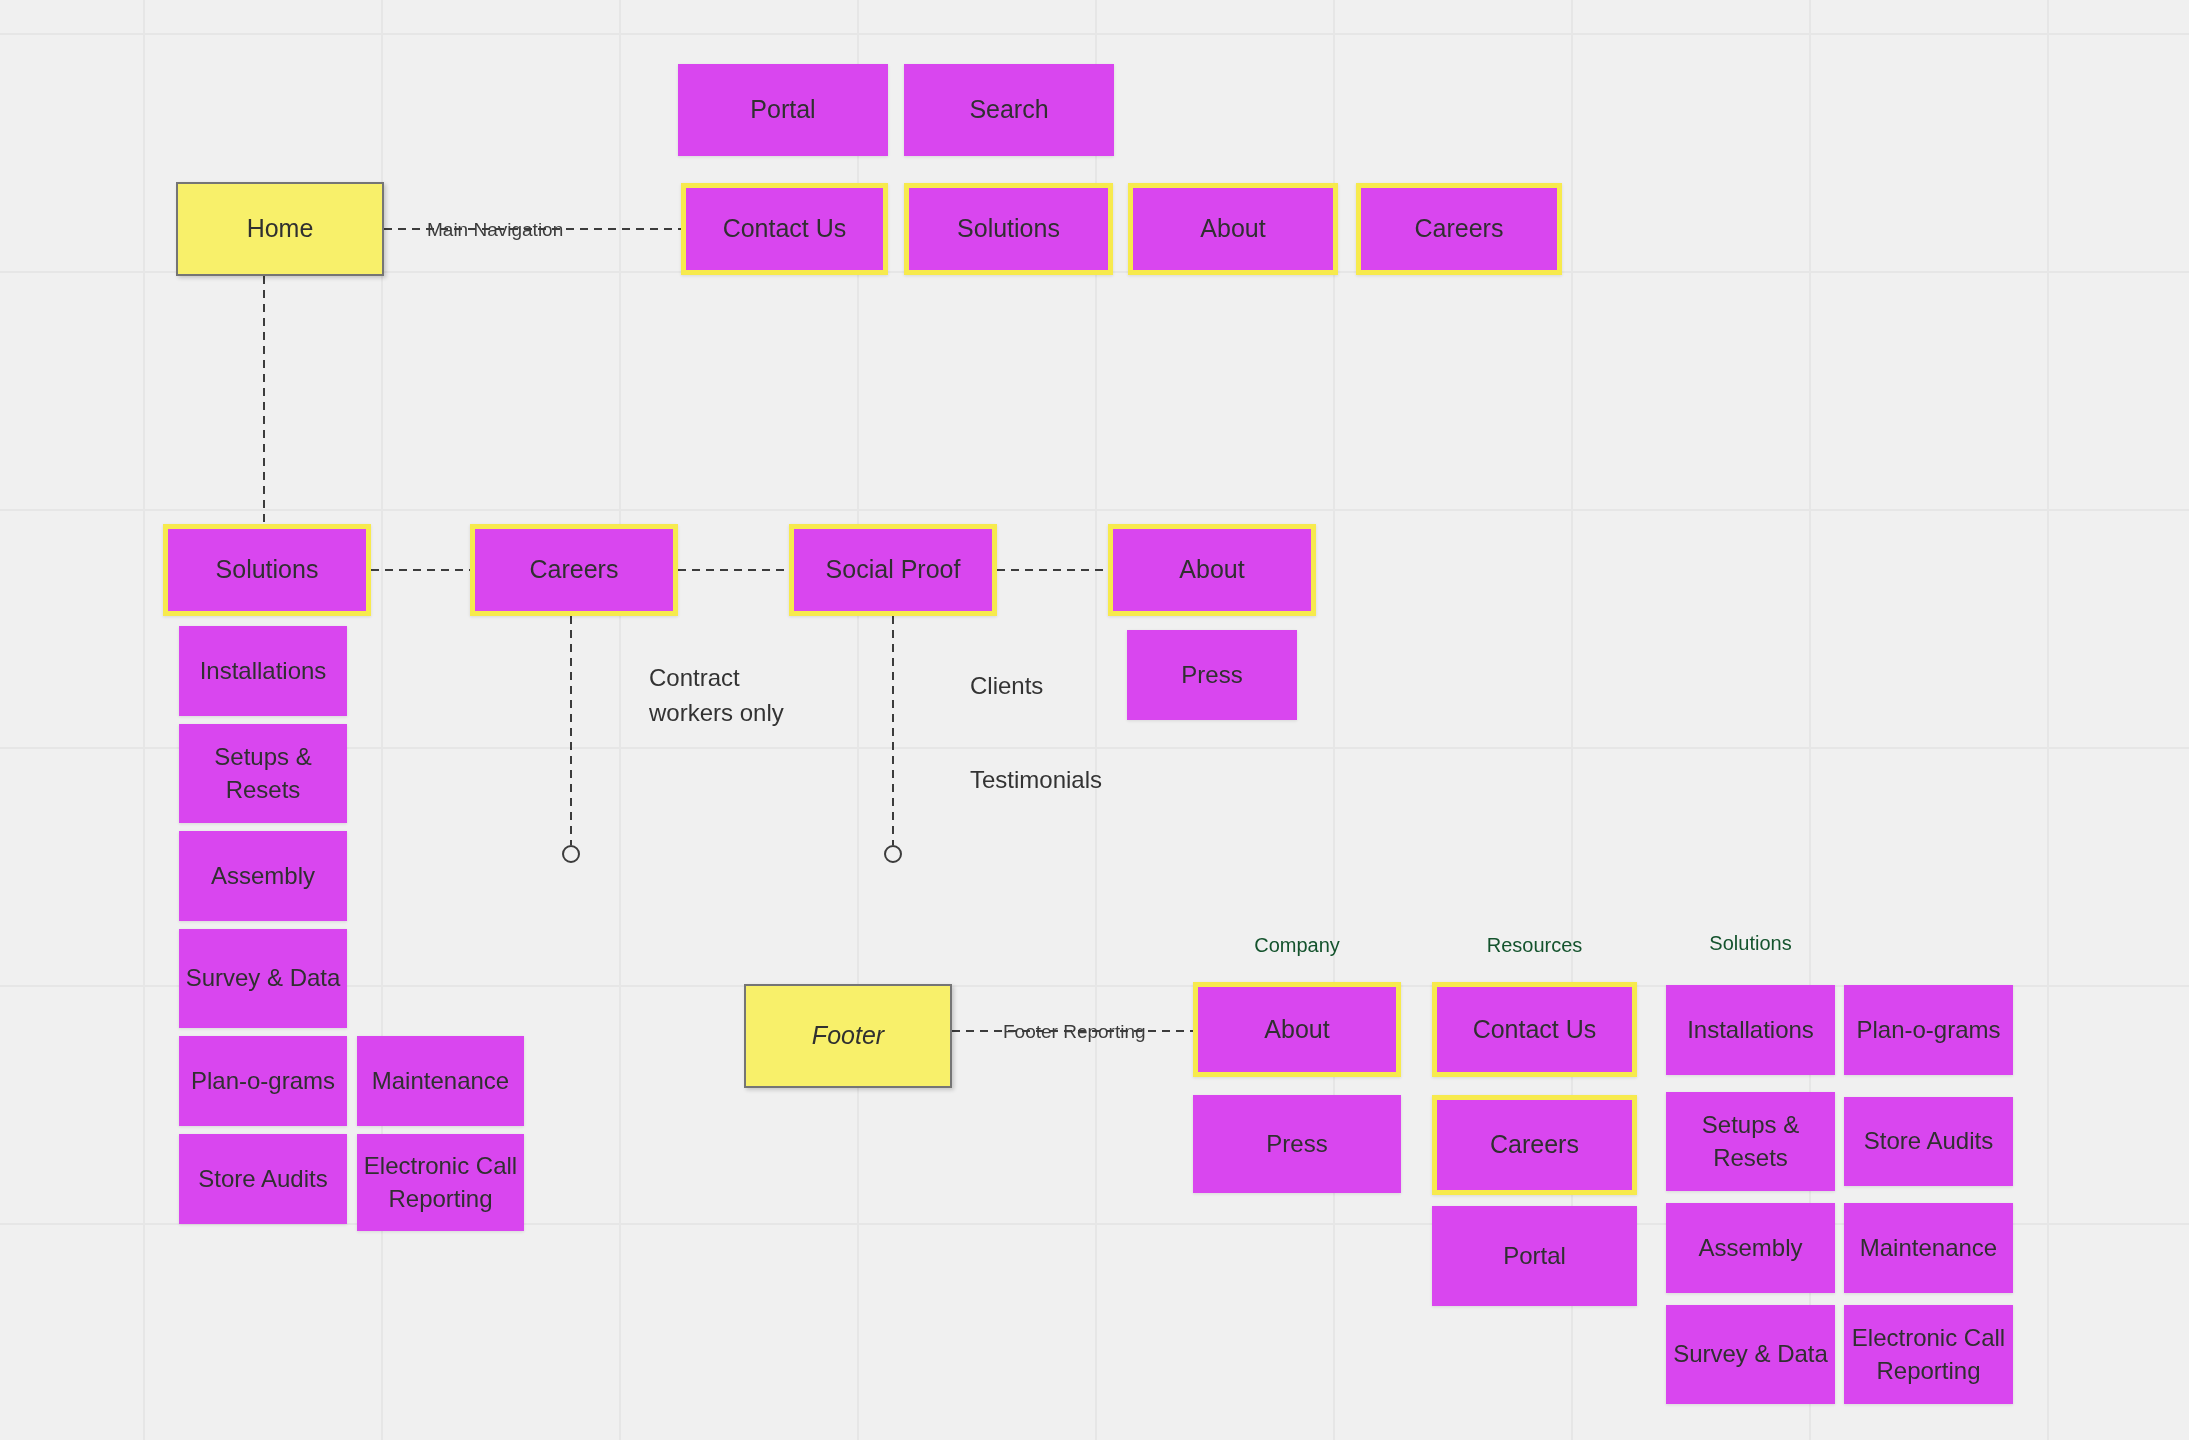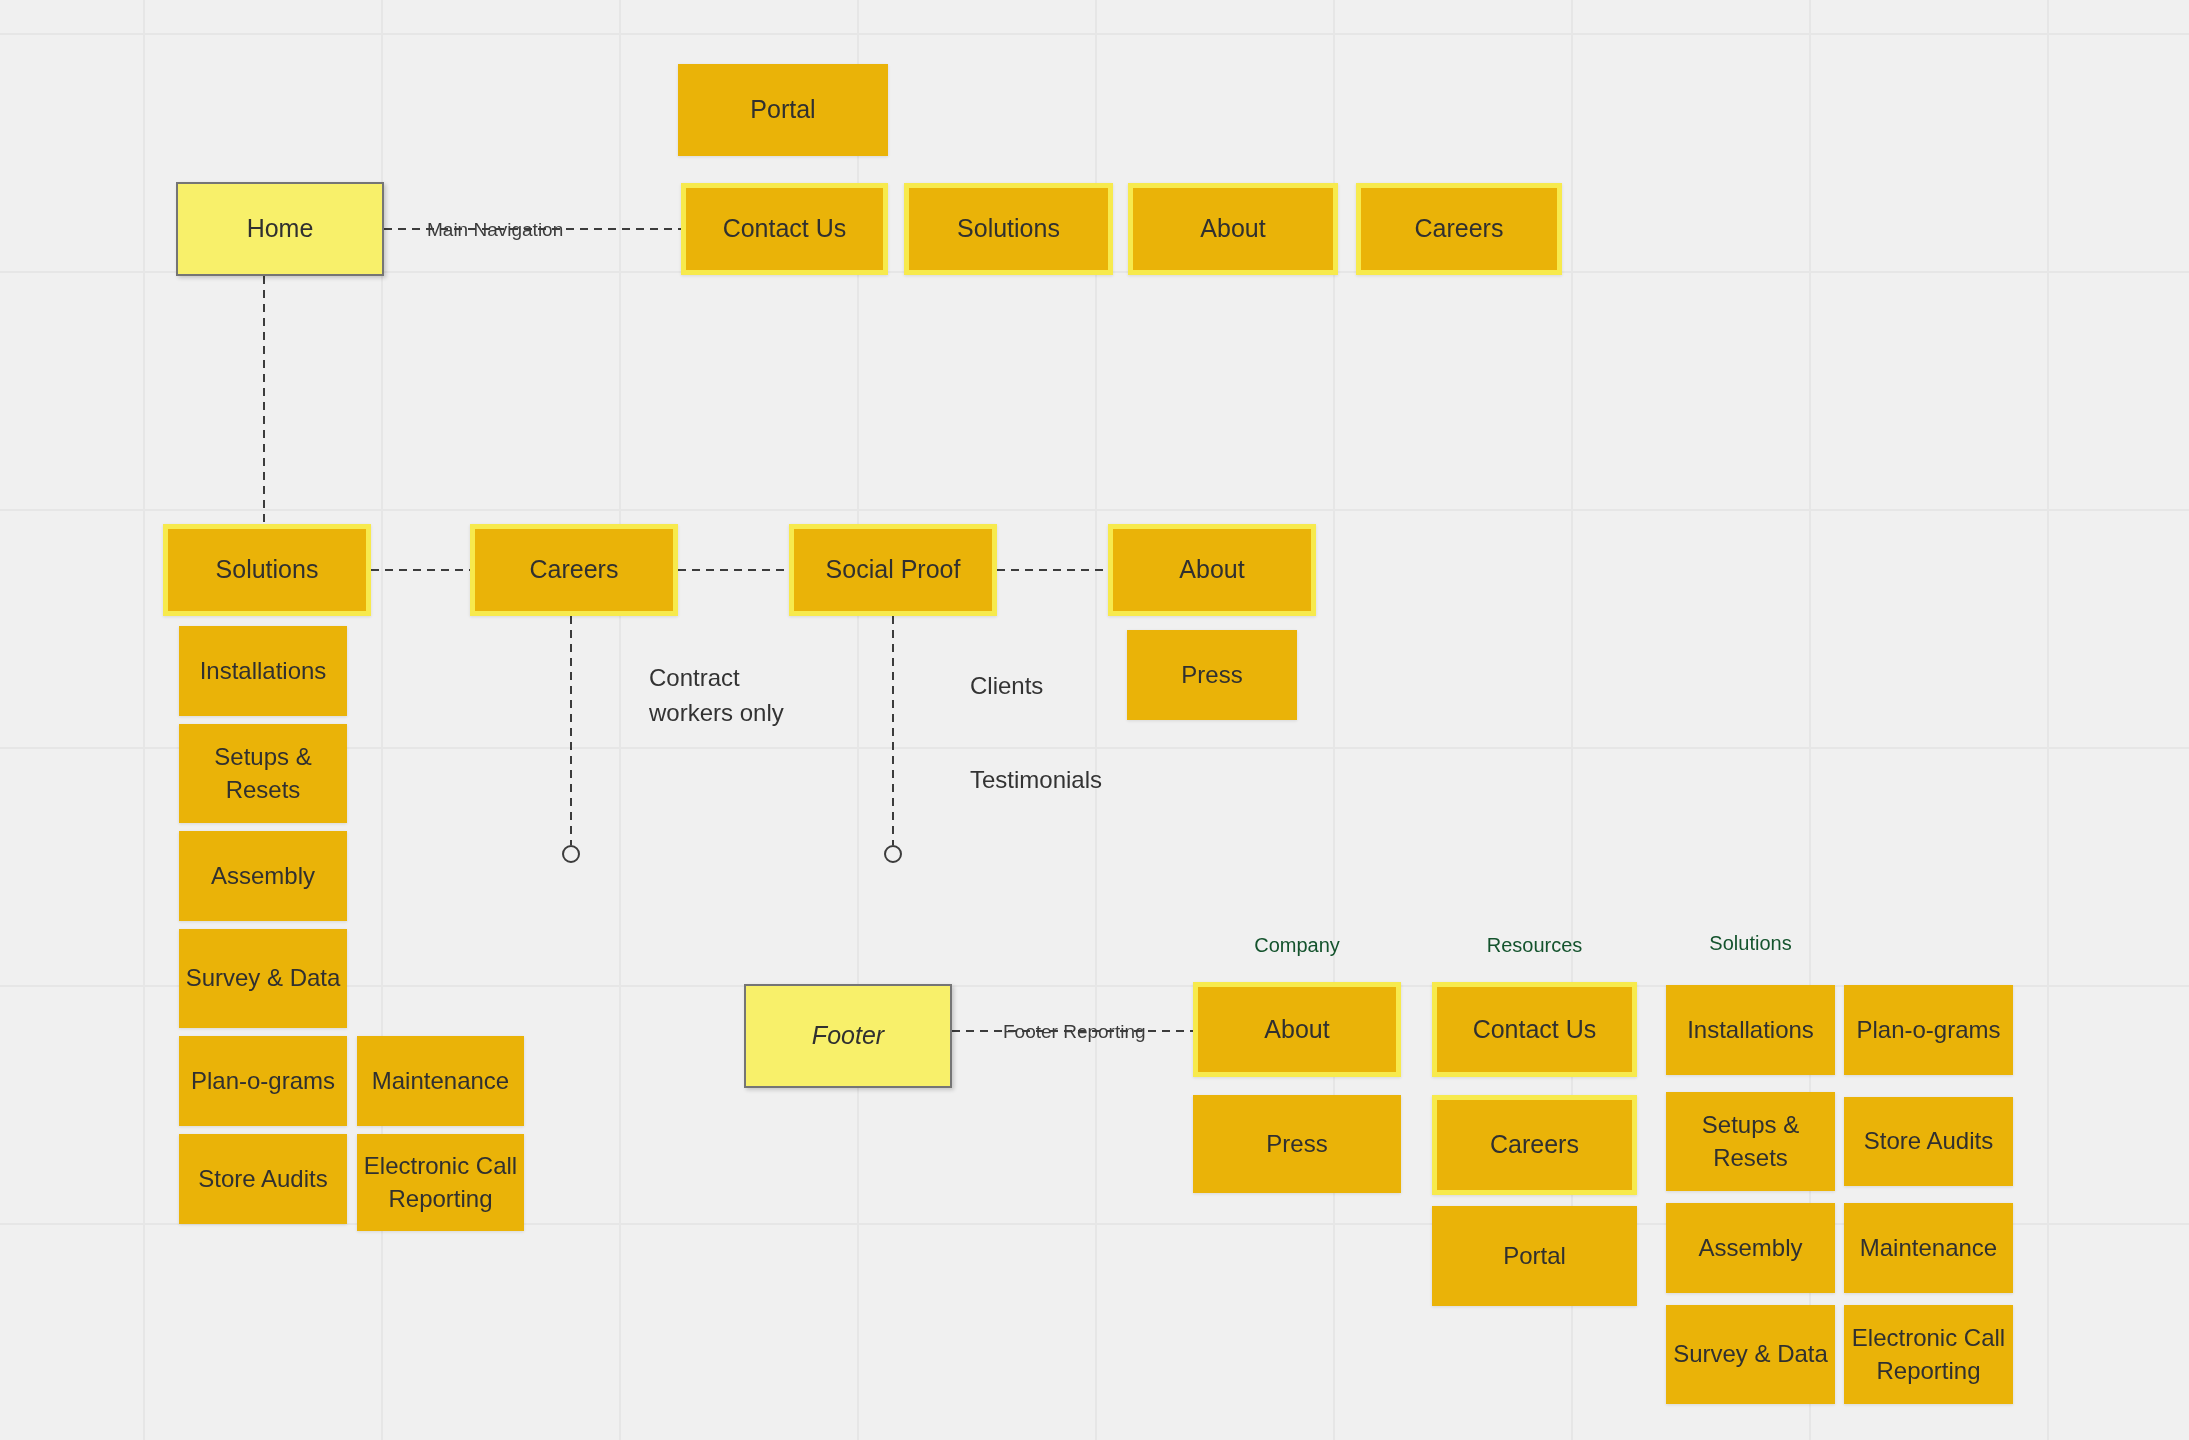--- a/index.html
+++ b/index.html
@@ -11,21 +11,21 @@
       linear-gradient(to right,#E6E6E6 2px,transparent 2px),
       linear-gradient(to bottom,#E6E6E6 2px,transparent 2px);
     background-size:238px 238px;
     background-position:143px 33px;
     color:#303030;
   }
   .canvas{position:absolute;inset:0;}
   svg.connectors{position:absolute;left:0;top:0;pointer-events:none;}
   .node{
     position:absolute;display:flex;align-items:center;justify-content:center;
-    text-align:center;background:#eab308;font-size:24px;line-height:1.35;
+    text-align:center;background:#d946ef;font-size:24px;line-height:1.35;
     box-shadow:0 1px 3px rgba(0,0,0,0.10);box-sizing:border-box;padding:4px;
   }
   .node.parent{font-size:25px;}
   .node.outline{border:5px solid #F7EA4D;}
   .node.sticky{background:#F8F06A;border:2px solid #757575;box-shadow:2px 2px 4px rgba(0,0,0,0.18);margin-left:14px;}
   .small-label{
     position:absolute;font-size:19px;color:#3C3C3C;white-space:nowrap;margin-top:35px;
   }
   .annotation{position:absolute;font-size:24px;color:#333333;line-height:35px;margin-left:35px;}
   .col-heading{position:absolute;font-size:20px;color:#14532d;text-align:center;}
@@ -46,20 +46,21 @@
       <line x1="893" y1="616" x2="893" y2="845"></line>
       <line x1="938" y1="1031" x2="1193" y2="1031"></line>
     </g>
     <g stroke="#3C3C3C" stroke-width="2" fill="#F0F0F0">
       <circle cx="571" cy="854" r="8"></circle>
       <circle cx="893" cy="854" r="8"></circle>
     </g>
   </svg>
 
   <div class="node parent" style="left:678px;top:64px;width:210px;height:92px;">Portal</div>
+  <div class="node parent" style="left:904px;top:64px;width:210px;height:92px;">Search</div>
 
   <div class="node parent sticky" style="left:162px;top:182px;width:208px;height:94px;">Home</div>
   <div class="small-label" style="left:427px;top:184px;width:180px;">Main Navigation</div>
 
   <div class="node parent outline" style="left:681px;top:183px;width:207px;height:92px;">Contact Us</div>
   <div class="node parent outline" style="left:904px;top:183px;width:209px;height:92px;">Solutions</div>
   <div class="node parent outline" style="left:1128px;top:183px;width:210px;height:92px;">About</div>
   <div class="node parent outline" style="left:1356px;top:183px;width:206px;height:92px;">Careers</div>
 
   <div class="node parent outline" style="left:163px;top:524px;width:208px;height:92px;">Solutions</div>

